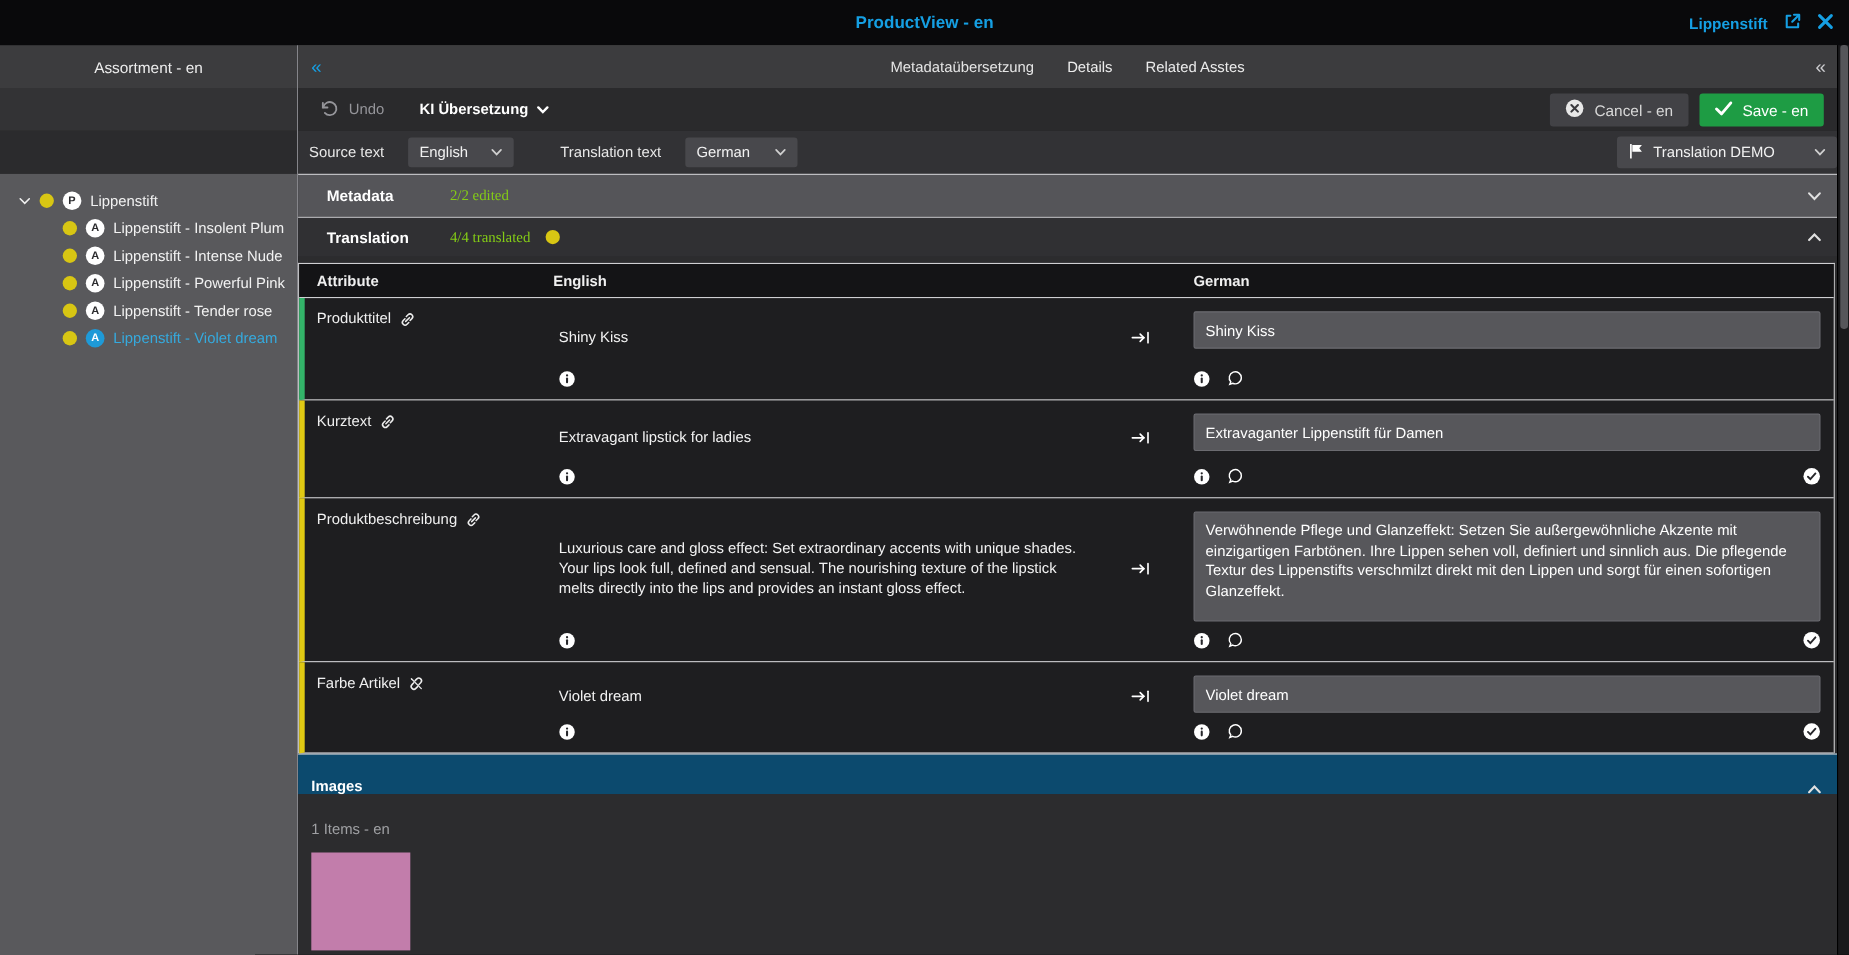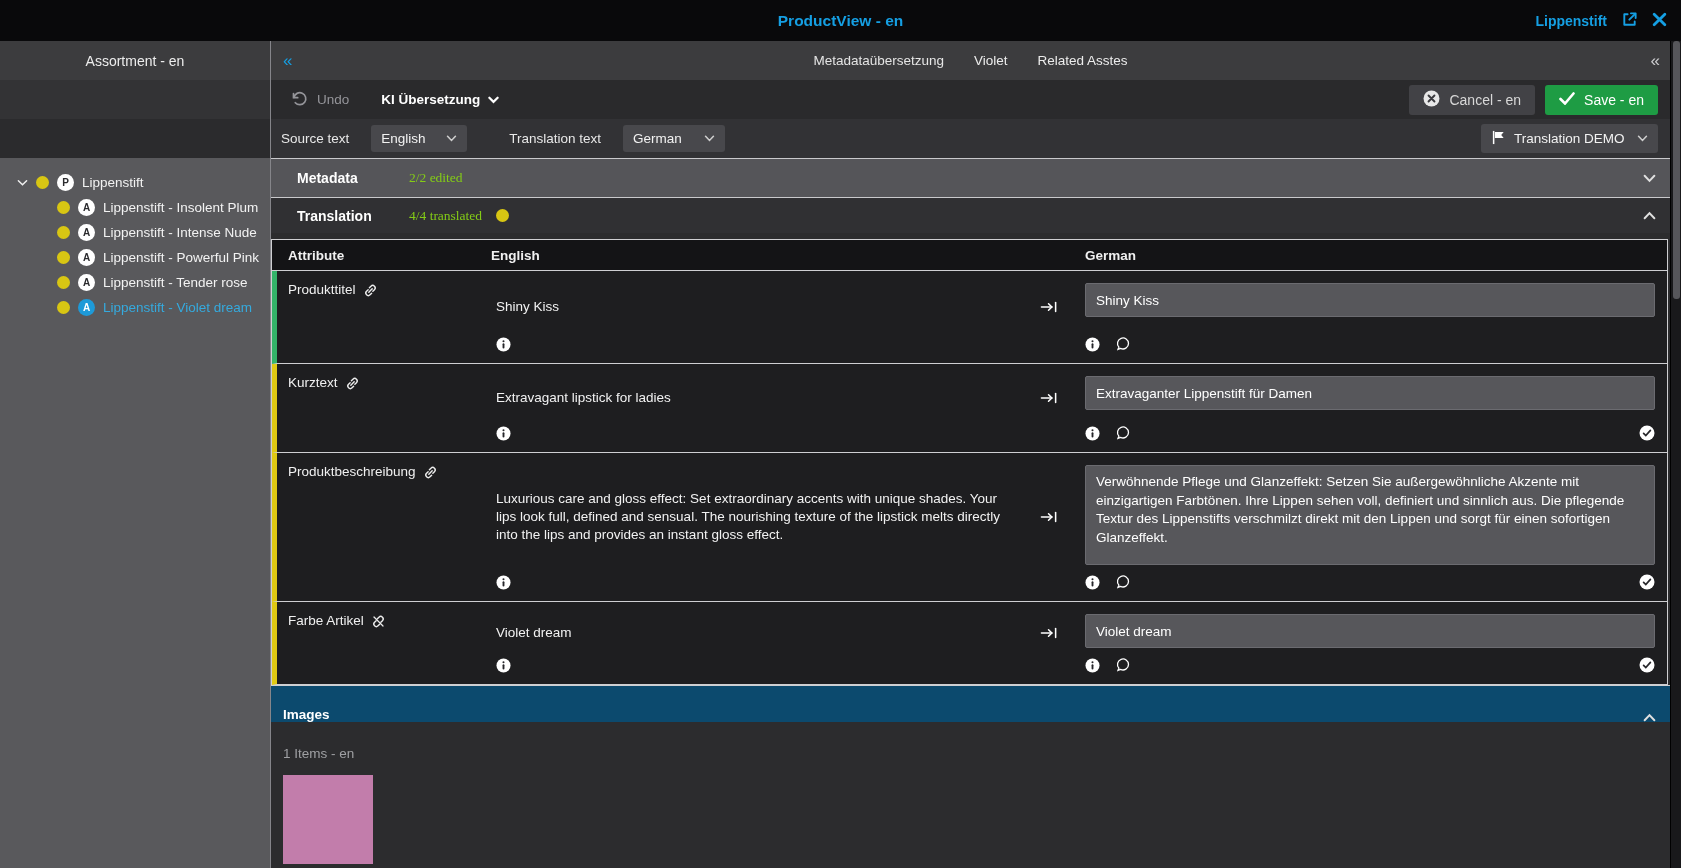--- a/index.html
+++ b/index.html
@@ -54,35 +54,35 @@
   .btn-save { background:#1e9c44; color:#fff; }
 
   .lang-row { height:39px; background:#323235; display:flex; align-items:center; padding-left:10px; gap:14px; flex:none; }
   .lang-label { color:#e8e8e8; }
   .select { height:27px; background:#48484c; border:none; border-radius:3px; color:#f2f2f2; font-size:13.5px;
     display:flex; align-items:center; justify-content:space-between; padding:0 10px; cursor:pointer; gap:10px; }
   .select .chev { color:#cfcfcf; display:inline-flex; }
   .sel-src { width:96px; margin-left:8px; margin-right:28px; }
   .sel-tgt { width:102px; margin-left:8px; }
   .lang-spacer { flex:1; }
-  .sel-profile { width:177px; height:29px; margin-right:12px; gap:8px; }
+  .sel-profile { width:200px; height:29px; margin-right:0; gap:8px; }
   .sel-profile .pv-left { display:flex; align-items:center; gap:8px; }
 
   .section-hdr { display:flex; align-items:center; padding:0 14px 0 26px; flex:none; border-top:1px solid #c9c9cc; }
   .section-hdr .s-title { font-weight:bold; font-size:14px; color:#fff; min-width:112px; }
   .section-hdr .s-status { color:#84cc16;font-family:Liberation Serif, serif; }
   .section-hdr .s-chev { margin-left:auto; color:#e0e0e0; display:inline-flex; cursor:pointer; }
   .sec-metadata { height:39px; background:#555559; }
   .sec-translation { height:36px; background:#303033; }
   .sec-translation .s-status { margin-right:14px; }
   .sec-translation .dot { width:13px; height:13px; }
 
   
   .ttable { margin-top:6px; margin-right:2px; border-top:1px solid #cfcfd2; border-right:1px solid #cfcfd2; border-left:1px solid #cfcfd2; background:#1e1e20; flex:none; }
-  .tgrid { display:grid; grid-template-columns:195px 1fr 46px 595px; }
+  .tgrid { display:grid; grid-template-columns:195px 1fr 46px 595px;gap:12px; }
   .thead { background:#141416; border-bottom:1px solid #cfcfd2; height:31px; align-items:center; font-weight:bold; }
   .thead .hc-attr { padding-left:16px; }
   .thead .hc-en  { padding-left:24px; }
   .thead .hc-de  { padding-left:13px; }
   .trow { border-bottom:1px solid #cfcfd2; border-left:5px solid transparent; position:relative; }
   .trow.acc-green  { border-left-color:#33b469; }
   .trow.acc-yellow { border-left-color:#e0c913; }
   .trow:nth-of-type(2) { min-height:93px; }
   .trow:nth-of-type(3) { min-height:89px; }
   .trow:nth-of-type(4) { min-height:145px; }
@@ -185,21 +185,21 @@
         </div>
       </div>
     </aside>
 
     <main class="main">
 
       <div class="tabs-row">
         <span class="collapse-left">«</span>
         <nav class="tabs">
           <span class="tab active">Metadataübersetzung</span>
-          <span class="tab">Violet</span>
+          <span class="tab">Details</span>
           <span class="tab">Related Asstes</span>
         </nav>
         <span class="collapse-right">«</span>
       </div>
 
       <div class="toolbar-row">
         <button class="undo-btn">
           <span><svg width="17" height="15" viewBox="0 0 17 15" fill="none" stroke="#95959a" stroke-width="1.7" stroke-linecap="round">
                 <path d="M2.5 2.5v4.2h4.2"></path>
                 <path d="M2.9 6.5a6 6 0 1 1 1.4 5.2"></path>

